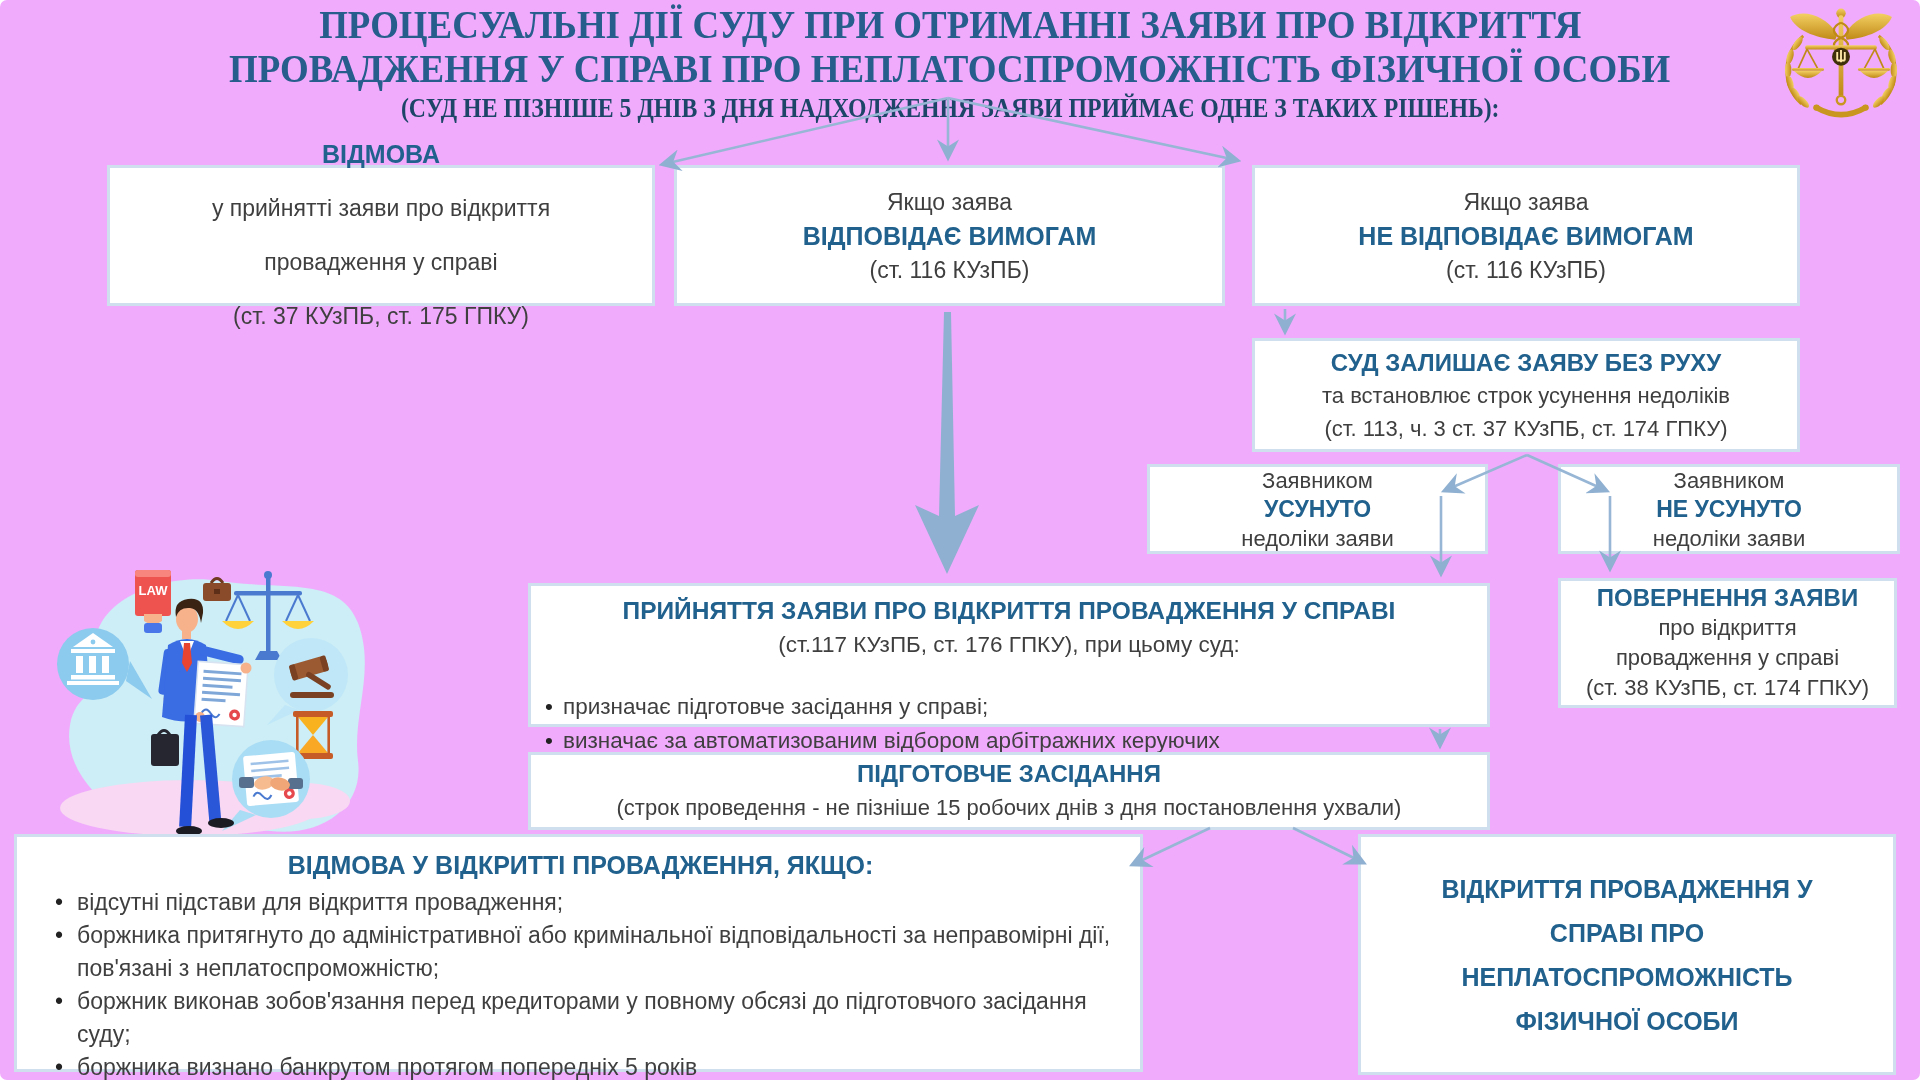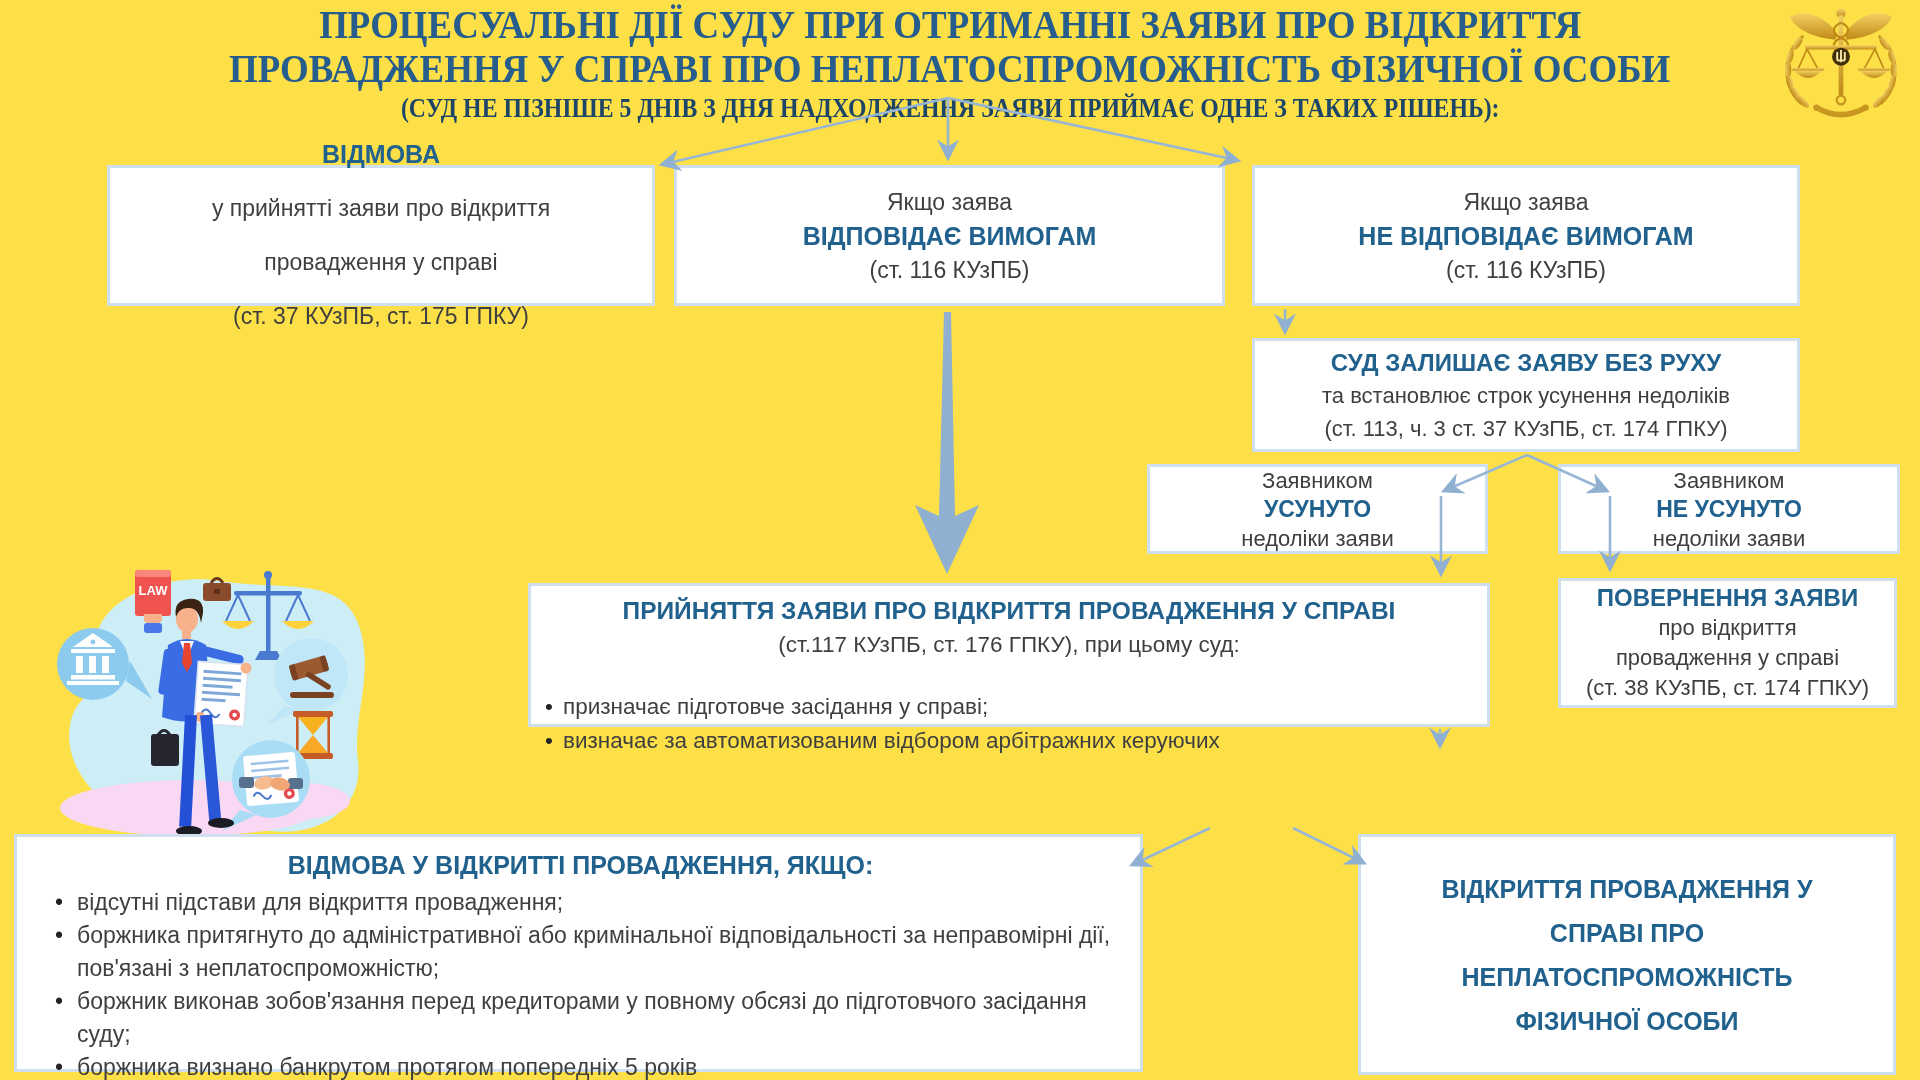--- a/index.html
+++ b/index.html
@@ -4,22 +4,22 @@
 <style>
   :root{
     --accent:#21618e;
     --title:#265d8c;
     --title-dark:#1d4568;
     --border:#cfdfee;
     --arrow:#8fb0d1;
     --text:#3f3f3f;
   }
   html,body{margin:0;padding:0;background:#fff;}
-  .canvas{position:relative;width:1920px;height:1080px;background:#fde047;overflow:hidden;
-          font-family:"Liberation Sans",sans-serif;color:var(--text);}
+  .canvas{position:relative;width:1920px;height:1080px;background:#f0abfc;overflow:hidden;
+          font-family:"Liberation Sans",sans-serif;color:var(--text);border-radius:7px;}
 
   
   .title-wrap{position:absolute;left:140px;top:2px;width:1620px;text-align:center;z-index:3;}
   .tl{display:block;white-space:nowrap;}
   .tl .sq{display:inline-block;transform:scaleX(.9);transform-origin:center;
           font-family:"Liberation Serif",serif;font-weight:700;}
   .tl1 .sq,.tl2 .sq{font-size:41px;line-height:44px;color:var(--title);}
   .tl3{margin-top:3px;}
   .tl3 .sq{font-size:28px;line-height:30px;color:var(--title-dark);transform:scaleX(.85);}
 
@@ -293,20 +293,24 @@
     </ul>
   </div>
 
   <div class="box" style="left:1558px;top:578px;width:339px;height:130px;font-size:22px;line-height:30px;">
     <div class="bt" style="font-size:24px;text-align:center;">ПОВЕРНЕННЯ ЗАЯВИ</div>
     <div>про відкриття</div>
     <div>провадження у справі</div>
     <div>(ст. 38 КУзПБ, ст. 174 ГПКУ)</div>
   </div>
 
+  <div class="box" style="left:528px;top:752px;width:962px;height:78px;line-height:34px;">
+    <div class="bt" style="font-size:24px;">ПІДГОТОВЧЕ ЗАСІДАННЯ</div>
+    <div style="font-size:22px;">(строк проведення - не пізніше 15 робочих днів з дня постановлення ухвали)</div>
+  </div>
 
   <div class="box b10" style="left:14px;top:834px;width:1129px;height:238px;">
     <div class="bt">ВІДМОВА У ВІДКРИТТІ ПРОВАДЖЕННЯ, ЯКЩО:</div>
     <ul class="left-list">
       <li>відсутні підстави для відкриття провадження;</li>
       <li>боржника притягнуто до адміністративної або кримінальної відповідальності за неправомірні дії, пов'язані з неплатоспроможністю;</li>
       <li>боржник виконав зобов'язання перед кредиторами у повному обсязі до підготовчого засідання суду;</li>
       <li>боржника визнано банкрутом протягом попередніх 5 років</li>
     </ul>
   </div>

